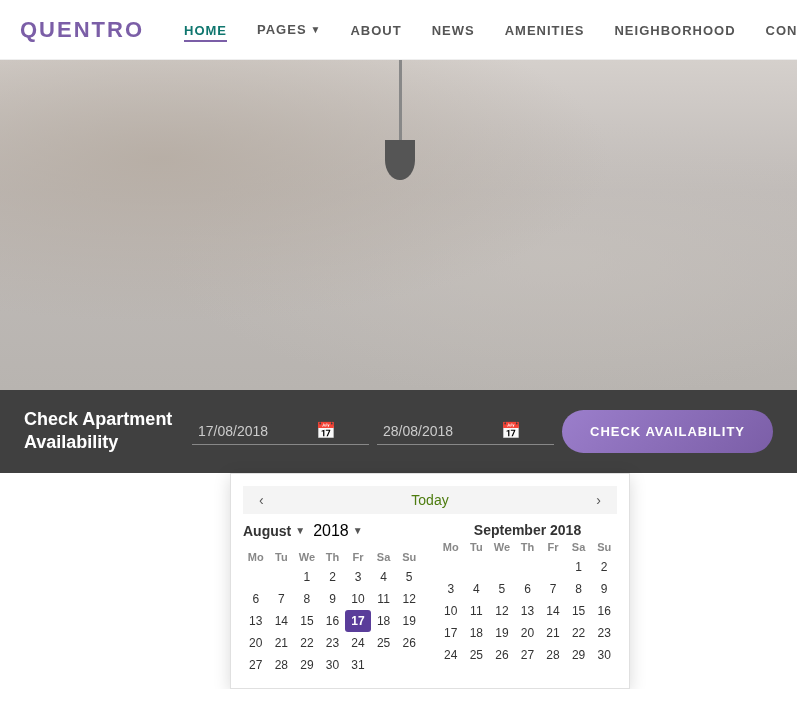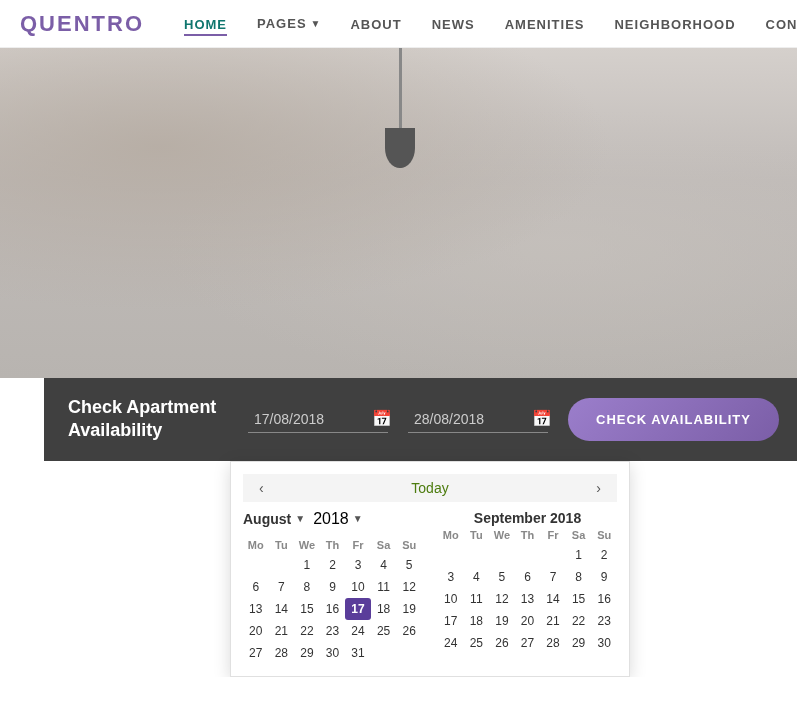--- a/index.html
+++ b/index.html
@@ -3,21 +3,21 @@
   <meta charset="utf-8">
   <style>
     * { box-sizing: border-box; margin: 0; padding: 0; }
     body { font-family: Arial, sans-serif; width: 797px; overflow-x: hidden; background: #fff; }
 
     
     .navbar {
       display: flex;
       align-items: center;
       padding: 0 20px;
-      height: 48px;
+      height: 60px;
       background: #fff;
       border-bottom: 1px solid #eee;
       position: relative;
       z-index: 10;
     }
     .logo {
       font-size: 22px;
       font-weight: bold;
       letter-spacing: 2px;
       color: #222;
@@ -86,24 +86,23 @@
       background: #555;
       border-radius: 0 0 50% 50%;
     }
 
     
     .avail-bar {
       background: rgba(30, 30, 30, 0.85);
       padding: 18px 24px;
       display: flex;
       align-items: center;
-      gap: 20px;
+      gap: 8px;
       position: relative;
       z-index: 5;
-      margin-left: 44px;
     }
     .avail-title {
       color: #fff;
       font-size: 18px;
       font-weight: bold;
       line-height: 1.3;
       min-width: 160px;
     }
     .date-field {
       display: flex;

